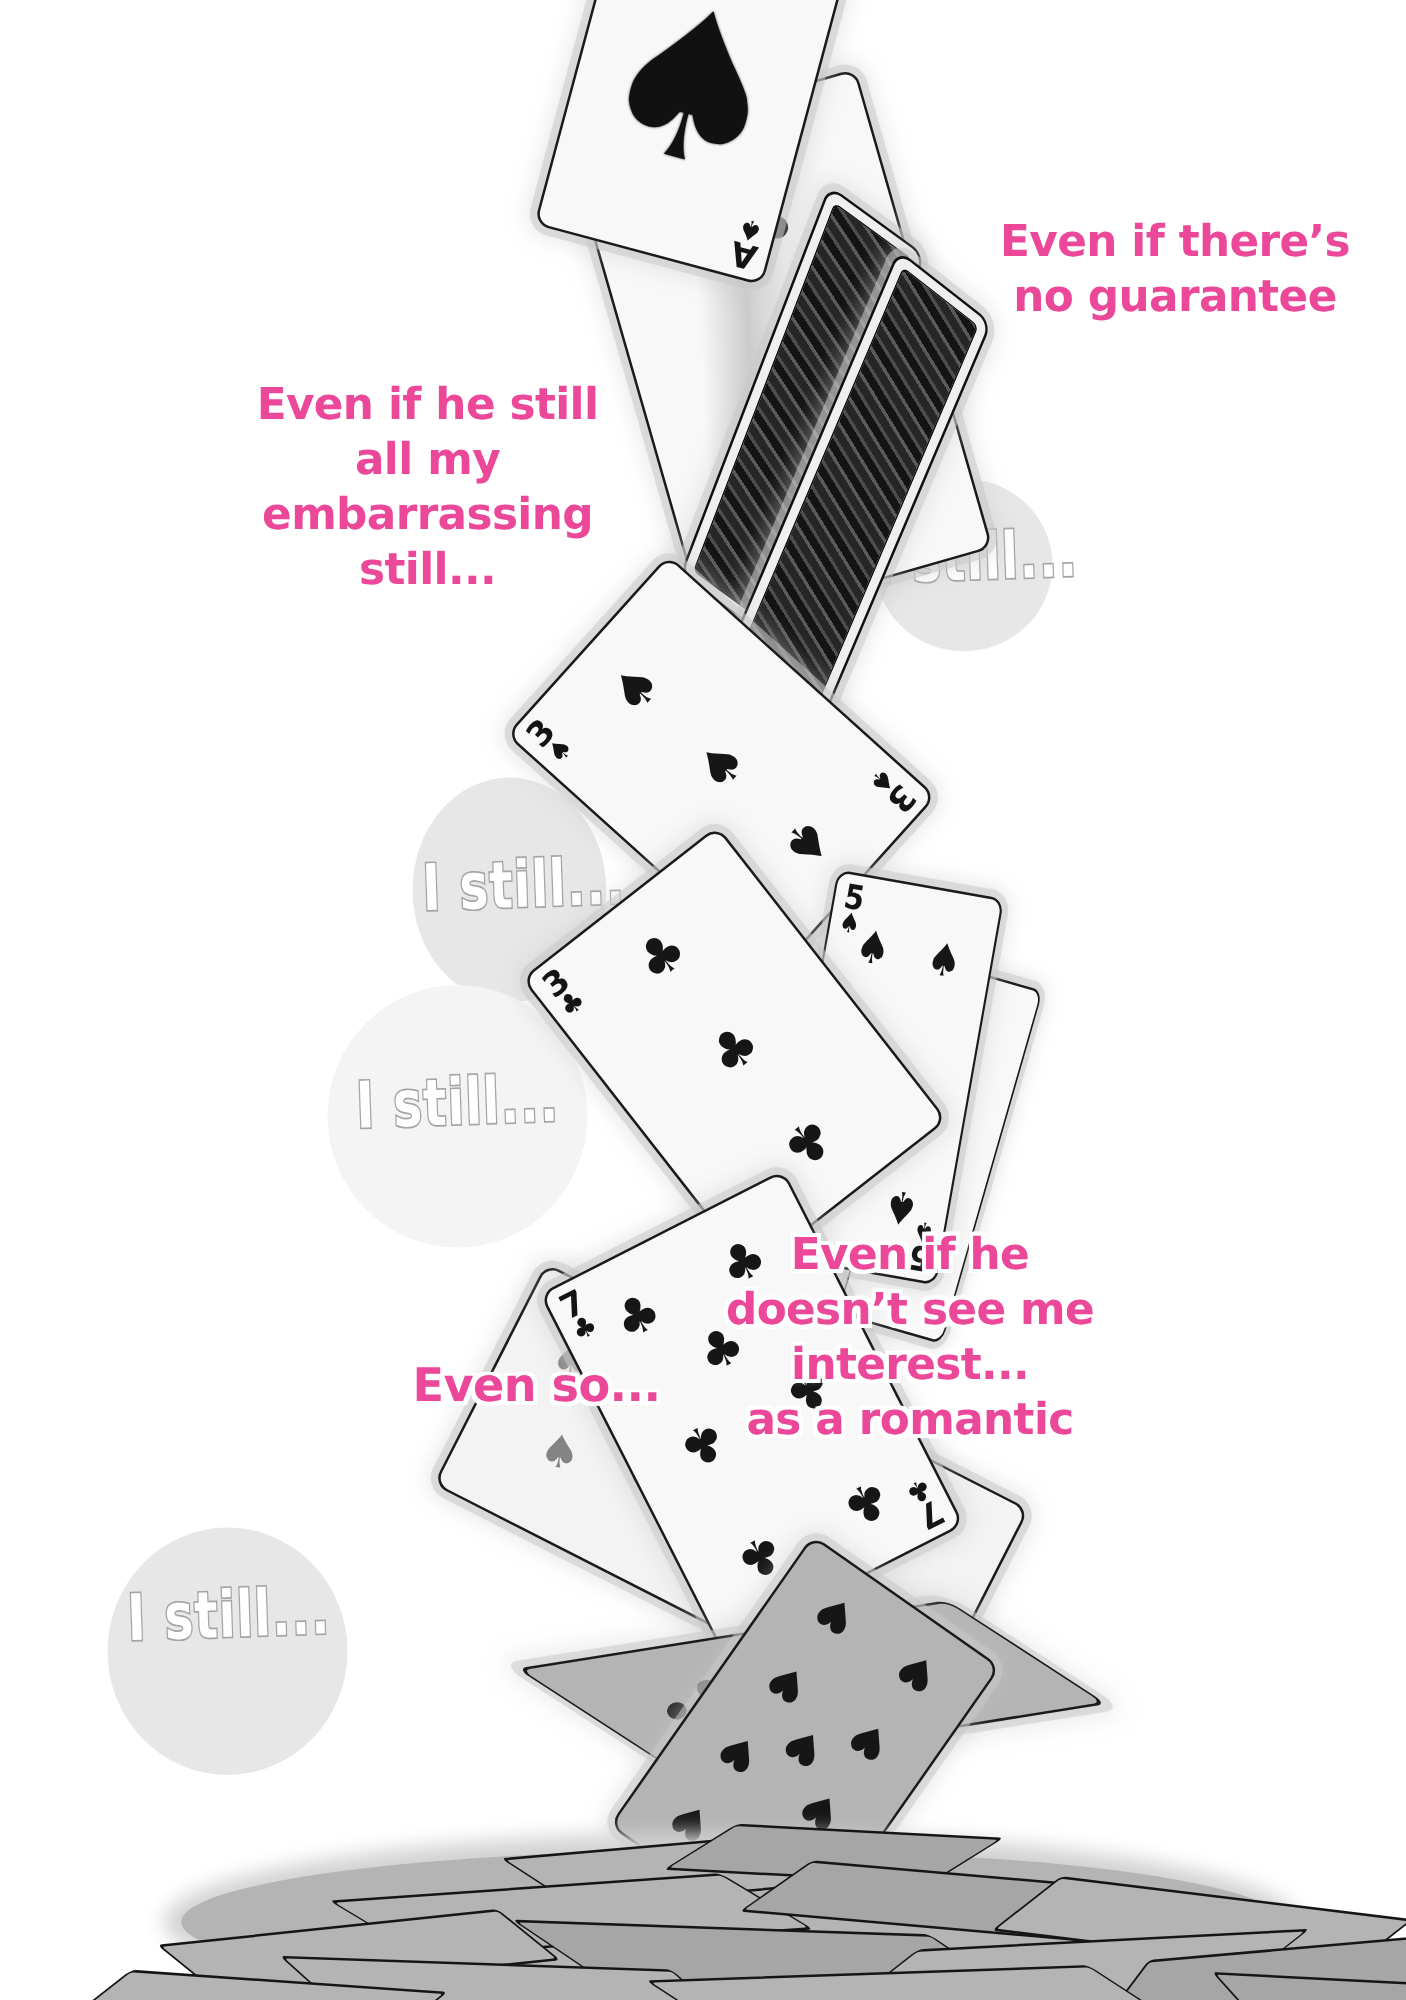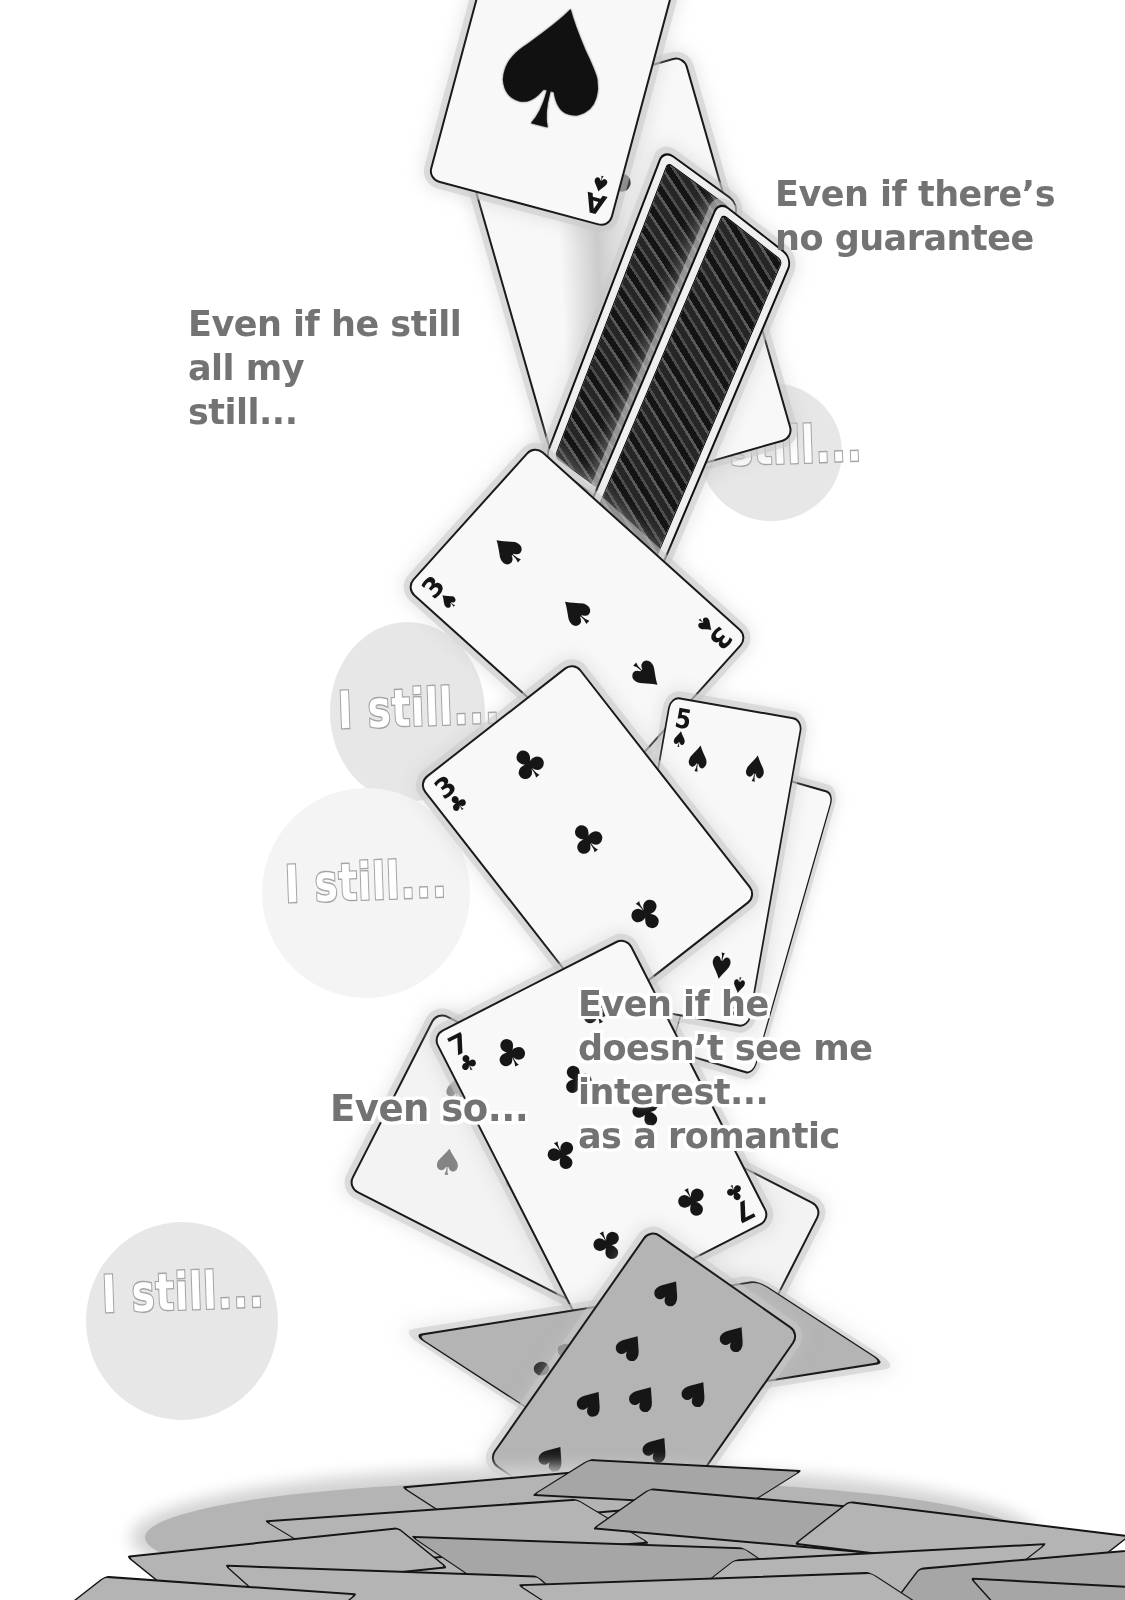--- a/index.html
+++ b/index.html
@@ -48,22 +48,22 @@
   .court-art{
     position:absolute; inset:7px; border-radius:5px; border:1.5px solid #000;
     background:repeating-linear-gradient(24deg,#141414 0 7px,#4d4d4d 7px 10px,#262626 10px 17px,#5a5a5a 17px 20px);
   }
   .dash{
     position:absolute; width:24px; height:9px; border-radius:50%;
     background:#262626; transform:rotate(-28deg);
   }
   
   .cap{
-    position:absolute; z-index:50; font-weight:700; color:#737373;
-    text-align:left; font-size:35px; line-height:1.26; letter-spacing:-.5px;
+    position:absolute; z-index:50; font-weight:700; color:#ec4899;
+    text-align:center; font-size:35px; line-height:1.26; letter-spacing:-.5px;
   }
   .cap .ln{display:block; white-space:nowrap;}
   .cap.halo{
     text-shadow:3px 0 0 #fff,-3px 0 0 #fff,0 3px 0 #fff,0 -3px 0 #fff,
       3px 3px 0 #fff,-3px 3px 0 #fff,3px -3px 0 #fff,-3px -3px 0 #fff,0 0 7px #fff;
   }
   
   .pile{position:absolute; left:90px; top:1455px; width:1035px; height:145px; z-index:30;}
   .pile-base{
     position:absolute; left:55px; top:25px; width:880px; height:115px;
@@ -226,20 +226,21 @@
   </div>
 
   <div class="cap" style="left:775px;top:172px;width:330px;">
     <span class="ln">Even if there’s</span>
     <span class="ln">no guarantee</span>
   </div>
 
   <div class="cap" style="left:188px;top:302px;width:308px;">
     <span class="ln">Even if he still</span>
     <span class="ln">all my</span>
+    <span class="ln">embarrassing</span>
     <span class="ln">still...</span>
   </div>
 
   <div class="cap" style="left:795px;top:852px;width:300px;">
   </div>
 
   <div class="cap halo" style="left:578px;top:982px;width:300px;">
     <span class="ln">Even if he</span>
     <span class="ln">doesn’t see me</span>
     <span class="ln">interest...</span>

